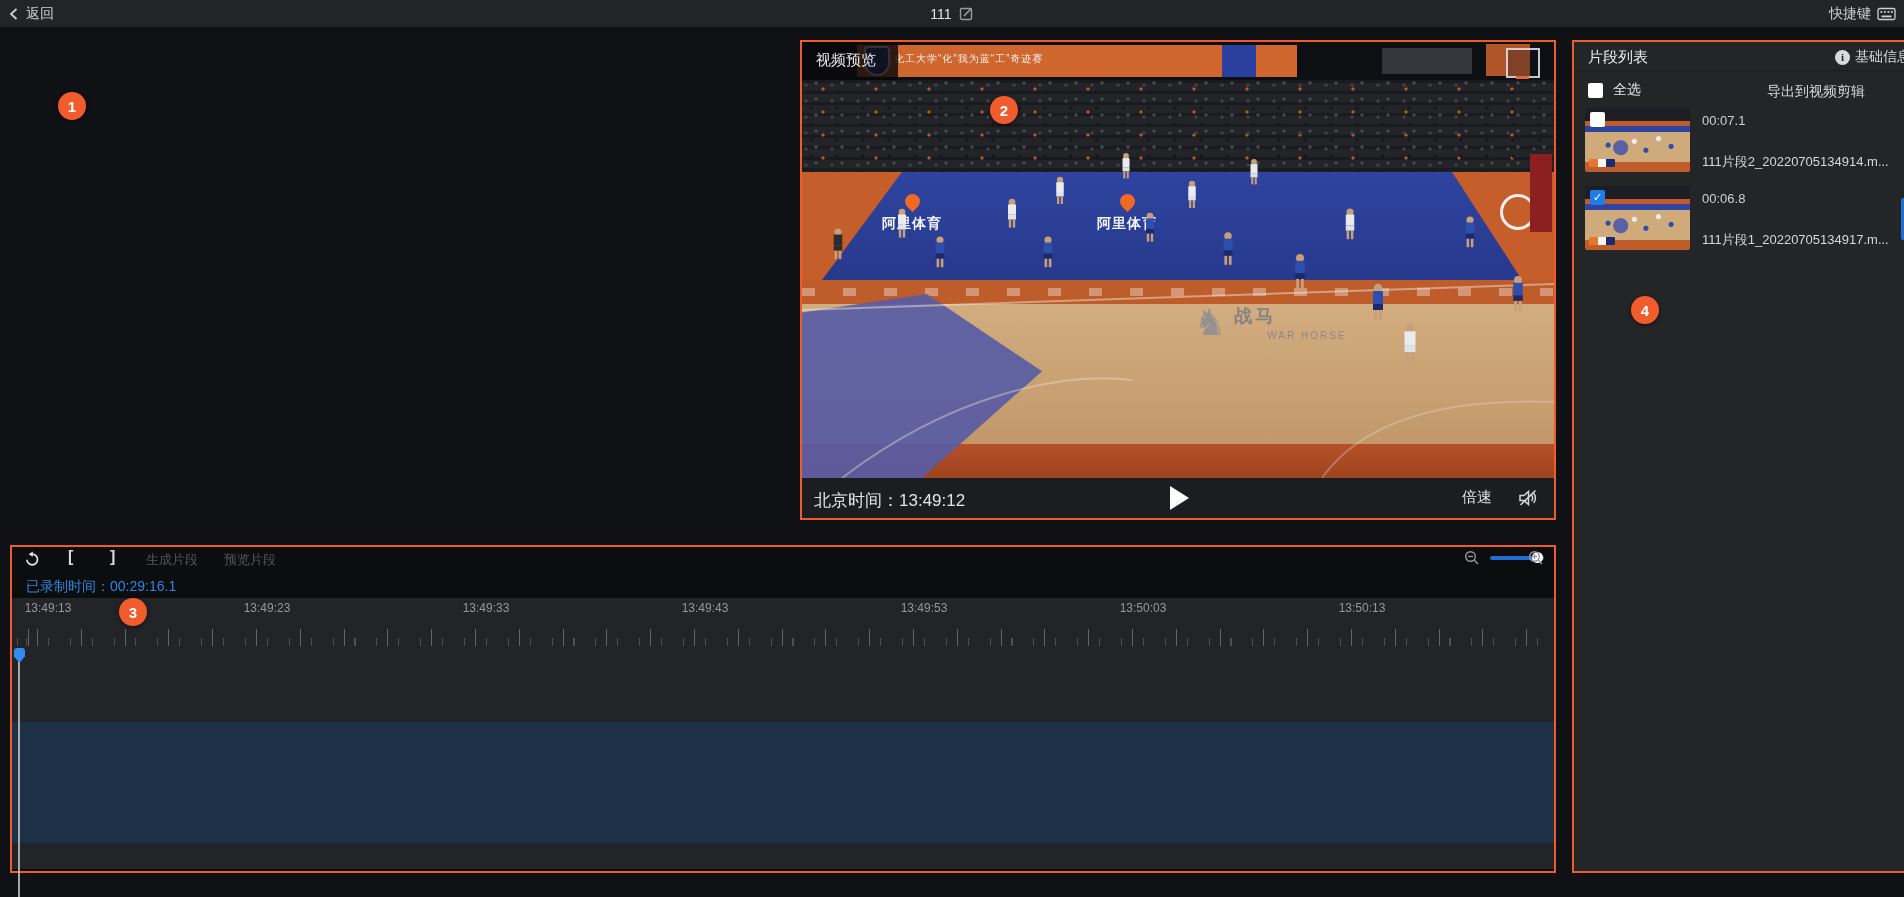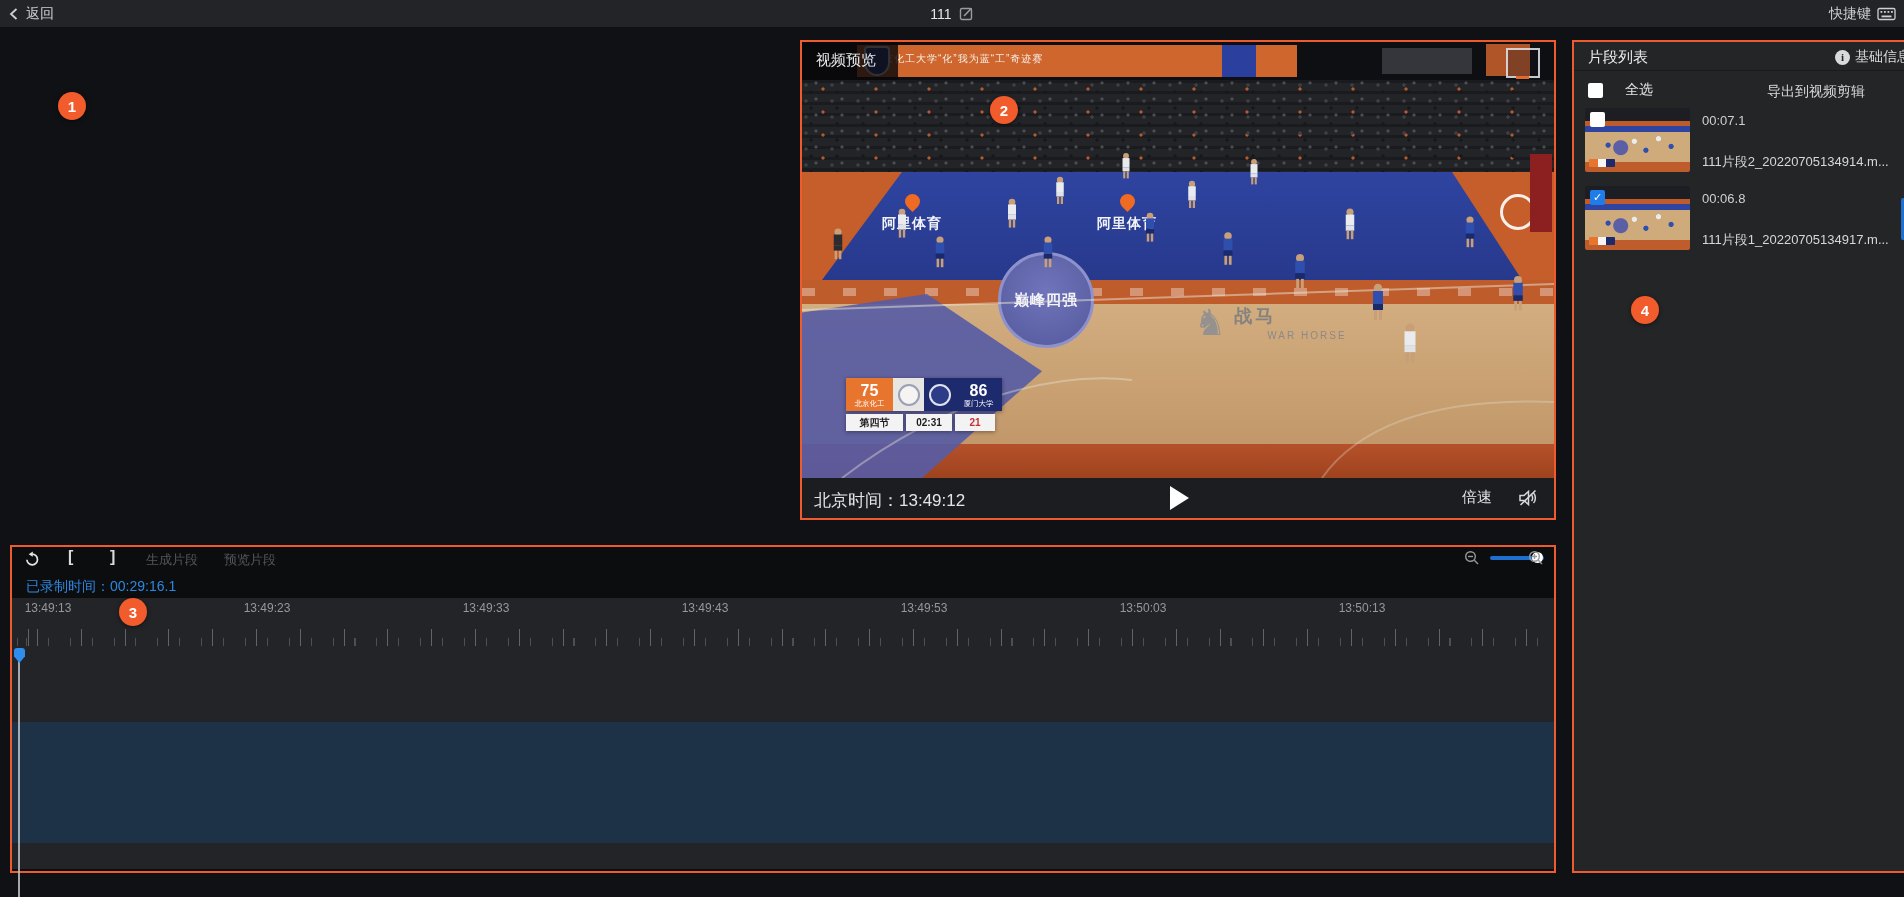--- a/index.html
+++ b/index.html
@@ -135,21 +135,21 @@
   .clips-header{position:absolute;left:0;top:0;width:100%;height:28px;border-bottom:1px solid #1a1b1d;}
   .clips-title{position:absolute;left:14px;top:6px;font-size:15px;color:#ececee;}
   .info-btn{position:absolute;left:261px;top:6px;display:flex;align-items:center;gap:5px;cursor:pointer;}
   .info-i{width:15px;height:15px;border-radius:50%;background:#d9dadc;color:#232527;font-size:11px;font-weight:bold;
     font-family:"Liberation Serif","DejaVu Serif",serif;display:flex;align-items:center;justify-content:center;}
   .info-label{color:#d8d9db;font-size:14px;white-space:nowrap;}
   .checkbox{width:15px;height:15px;border-radius:2px;background:#fff;display:inline-flex;align-items:center;justify-content:center;
     cursor:pointer;flex:none;}
   .checkbox[data-checked="true"]{background:#1f7ce8;}
   .checkbox[data-checked="true"]:after{content:"\2713";color:#fff;font-size:11px;font-weight:bold;}
-  .selectall-row{position:absolute;left:14px;top:39px;display:flex;align-items:center;gap:22px;}
+  .selectall-row{position:absolute;left:14px;top:39px;display:flex;align-items:center;gap:10px;}
   .selectall-label{color:#e4e5e6;font-size:14px;}
   .export-btn{position:absolute;left:193px;top:41px;color:#d8d9db;font-size:14px;white-space:nowrap;cursor:pointer;}
   .clip-item{position:absolute;left:0;width:334px;height:78px;}
   .clip-thumb{position:absolute;left:11px;top:0;width:105px;height:64px;border-radius:2px;cursor:pointer;overflow:hidden;
     background:
       radial-gradient(circle 8px at 34% 62%,#5b5fa6 0 7px,transparent 8px),
       radial-gradient(circle 2.2px at 22% 58%,#2e4fae 0 2.2px,transparent 3px),
       radial-gradient(circle 2.2px at 47% 52%,#e9ebee 0 2.2px,transparent 3px),
       radial-gradient(circle 2.2px at 58% 66%,#2e4fae 0 2.2px,transparent 3px),
       radial-gradient(circle 2.2px at 70% 48%,#e9ebee 0 2.2px,transparent 3px),
@@ -219,21 +219,20 @@
         <div class="brand-mark"></div>
         <div class="brand-text">阿里体育</div>
       </div>
       <div class="red-sign"></div>
       <div class="hoop"></div>
       <div class="hoop-rim"></div>
       <div class="apron-far"></div>
       <div class="floor"></div>
       <div class="apron-front"></div>
       <div class="purple-zone"></div>
-      <div class="center-logo">巅峰四强</div>
       <div class="warhorse">
         <span class="knight">♞</span>
         <span>
           <div class="cn">战马</div>
           <div class="en">WAR HORSE</div>
         </span>
       </div>
       <svg class="scene-svg" width="752" height="436" viewBox="0 0 752 436">
         <path d="M0 268 L752 242" stroke="#ece5d6" stroke-width="2" opacity=".5" fill="none"></path>
         <path d="M40 436 C150 352 260 330 330 338" stroke="#ece5d6" stroke-width="2" opacity=".4" fill="none"></path>
@@ -353,43 +352,20 @@
             </g>
           <g transform="translate(716 238) scale(.95)">
               <circle r="4.2" fill="#c99f79"></circle>
               <rect x="-5" y="3" width="10" height="13" fill="#2e4fae"></rect>
               <rect x="-5" y="16" width="10" height="6" fill="#19296b"></rect>
               <rect x="-4" y="22" width="3" height="10" fill="#c99f79"></rect>
               <rect x="1" y="22" width="3" height="10" fill="#c99f79"></rect>
             </g>
         </g>
       </svg>
-      <div class="scoreboard">
-        <div class="sb-row1">
-          <div class="sb-cell sb-home">
-              <span class="sb-score">75</span>
-              <span class="sb-name">北京化工</span>
-            </div>
-          <div class="sb-cell sb-logo1">
-              <i></i>
-            </div>
-          <div class="sb-cell sb-logo2">
-              <i></i>
-            </div>
-          <div class="sb-cell sb-away">
-              <span class="sb-score">86</span>
-              <span class="sb-name">厦门大学</span>
-            </div>
-        </div>
-        <div class="sb-row2">
-          <div class="sb-quarter">第四节</div>
-          <div class="sb-clock">02:31</div>
-          <div class="sb-shot">21</div>
-        </div>
-      </div>
     </div>
     <div class="panel-tag" style="background:rgba(8,8,10,.82)">视频预览</div>
     <div class="preview-bottombar">
       <span class="bj-time"><span>北京时间：</span><span>13:49:12</span></span>
       <div class="play-btn"></div>
       <span class="speed-btn">倍速</span>
       <div class="mute-btn" style="right:14px;top:8px;">
         <svg width="24" height="24" viewBox="0 0 24 24">
             <path d="M4 9.5 H8 L12.5 5.5 V18.5 L8 14.5 H4 Z" fill="none" stroke="#d7d8da" stroke-width="1.5"></path>
             <path d="M15.5 9 C17 10.5 17 13.5 15.5 15" fill="none" stroke="#d7d8da" stroke-width="1.5"></path>

